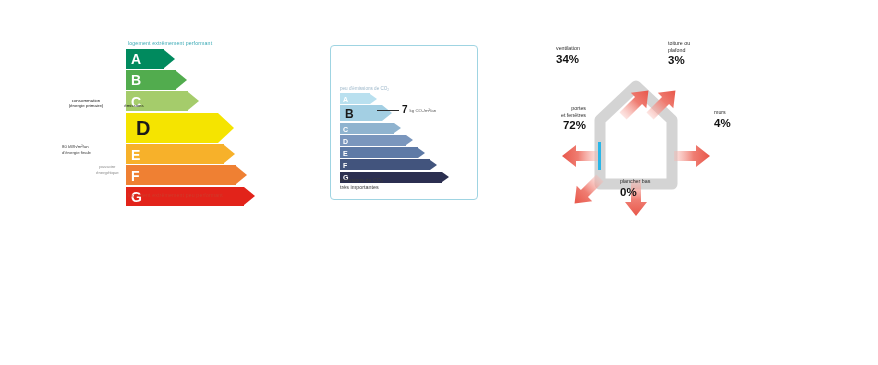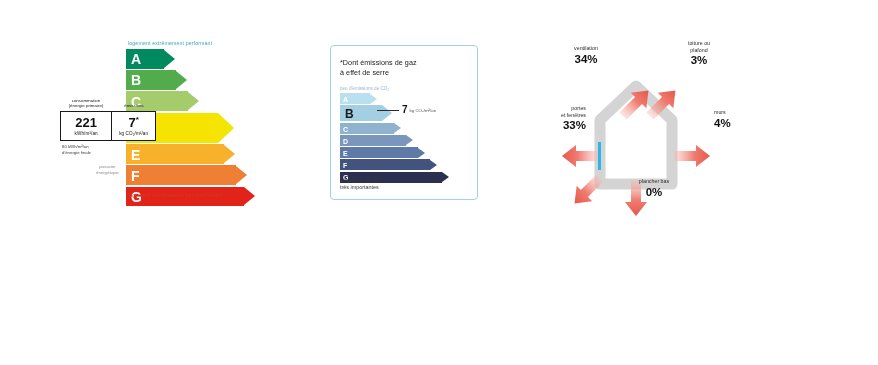--- a/index.html
+++ b/index.html
@@ -312,21 +312,21 @@
   }
   .hl .pct {
     font-size: 11.5px;
     font-weight: bold;
     color: #111111;
     line-height: 1.05;
     display: block;
     margin-top: 1px;
   }
   .hl.right-al { text-align: right; }
-  .hl.center-al { text-align: center; }
+  .hl.center-al { }
 </style>
 </head>
 <body>
 
 <div id="root">
 
   <div id="energy-panel">
 
     <div class="dpe-top-caption">logement extrêmement performant</div>
 
@@ -393,50 +393,36 @@
     <div class="headers">
       <div class="header-cell left">
         <span>consommation</span>
         <span>(énergie primaire)</span>
       </div>
       <div class="header-cell right">
         <span>émissions</span>
       </div>
     </div>
 
-    <div id="value-box">
-      <div class="value-cell left">
-        <div class="value-num">221</div>
-        <div class="value-unit">kWh/m²/an</div>
-      </div>
-      <div class="value-cell right">
-        <div class="value-num"><span>7</span><sup>*</sup></div>
-        <div class="value-unit">kg CO₂/m²/an</div>
-      </div>
-    </div>
 
     <div id="subnote">
       <div>80 kWh/m²/an</div>
       <div>d'énergie finale</div>
     </div>
 
     <div id="passoire-note">
       <div>passoire</div>
       <div>énergétique</div>
     </div>
 
     <div class="dpe-bottom-caption">logement extrêmement peu performant</div>
   </div>
 
   <div id="ges-panel">
 
-    <div id="ges-title">
-      <div>*Dont émissions de gaz</div>
-      <div>à effet de serre</div>
-    </div>
 
     <div id="ges-top-caption">peu d'émissions de CO₂</div>
 
     <div id="ges-bars">
 
       <div class="ges-row">
         <div class="ges-bar">
           <div class="ges-body" style="width:30px;background:#b9e0ef;"></div>
           <div class="ges-tip" style="border-left:7px solid #b9e0ef;"></div>
         </div>
@@ -572,21 +558,21 @@
 
     <div class="hl center-al" style="left:140px;top:2px;width:62px;">
       <span>toiture ou</span><br>
       <span>plafond</span>
       <span class="pct">3%</span>
     </div>
 
     <div class="hl right-al" style="left:-6px;top:67px;width:64px;">
       <span>portes</span><br>
       <span>et fenêtres</span>
-      <span class="pct">33%</span>
+      <span class="pct">72%</span>
     </div>
 
     <div class="hl" style="left:186px;top:71px;width:52px;">
       <span>murs</span>
       <span class="pct">4%</span>
     </div>
 
 
     <div class="hl center-al" style="left:92px;top:140px;width:68px;">
       <span>plancher bas</span>

